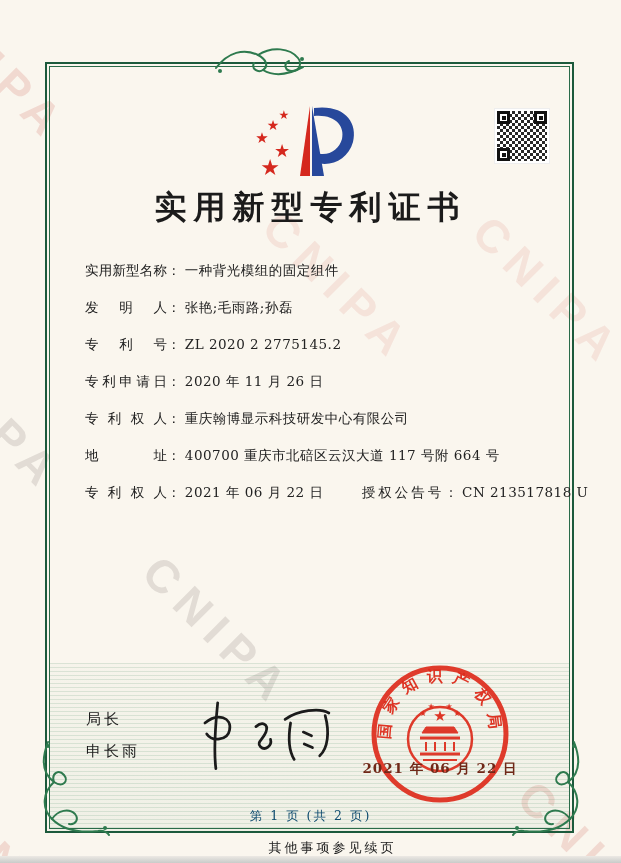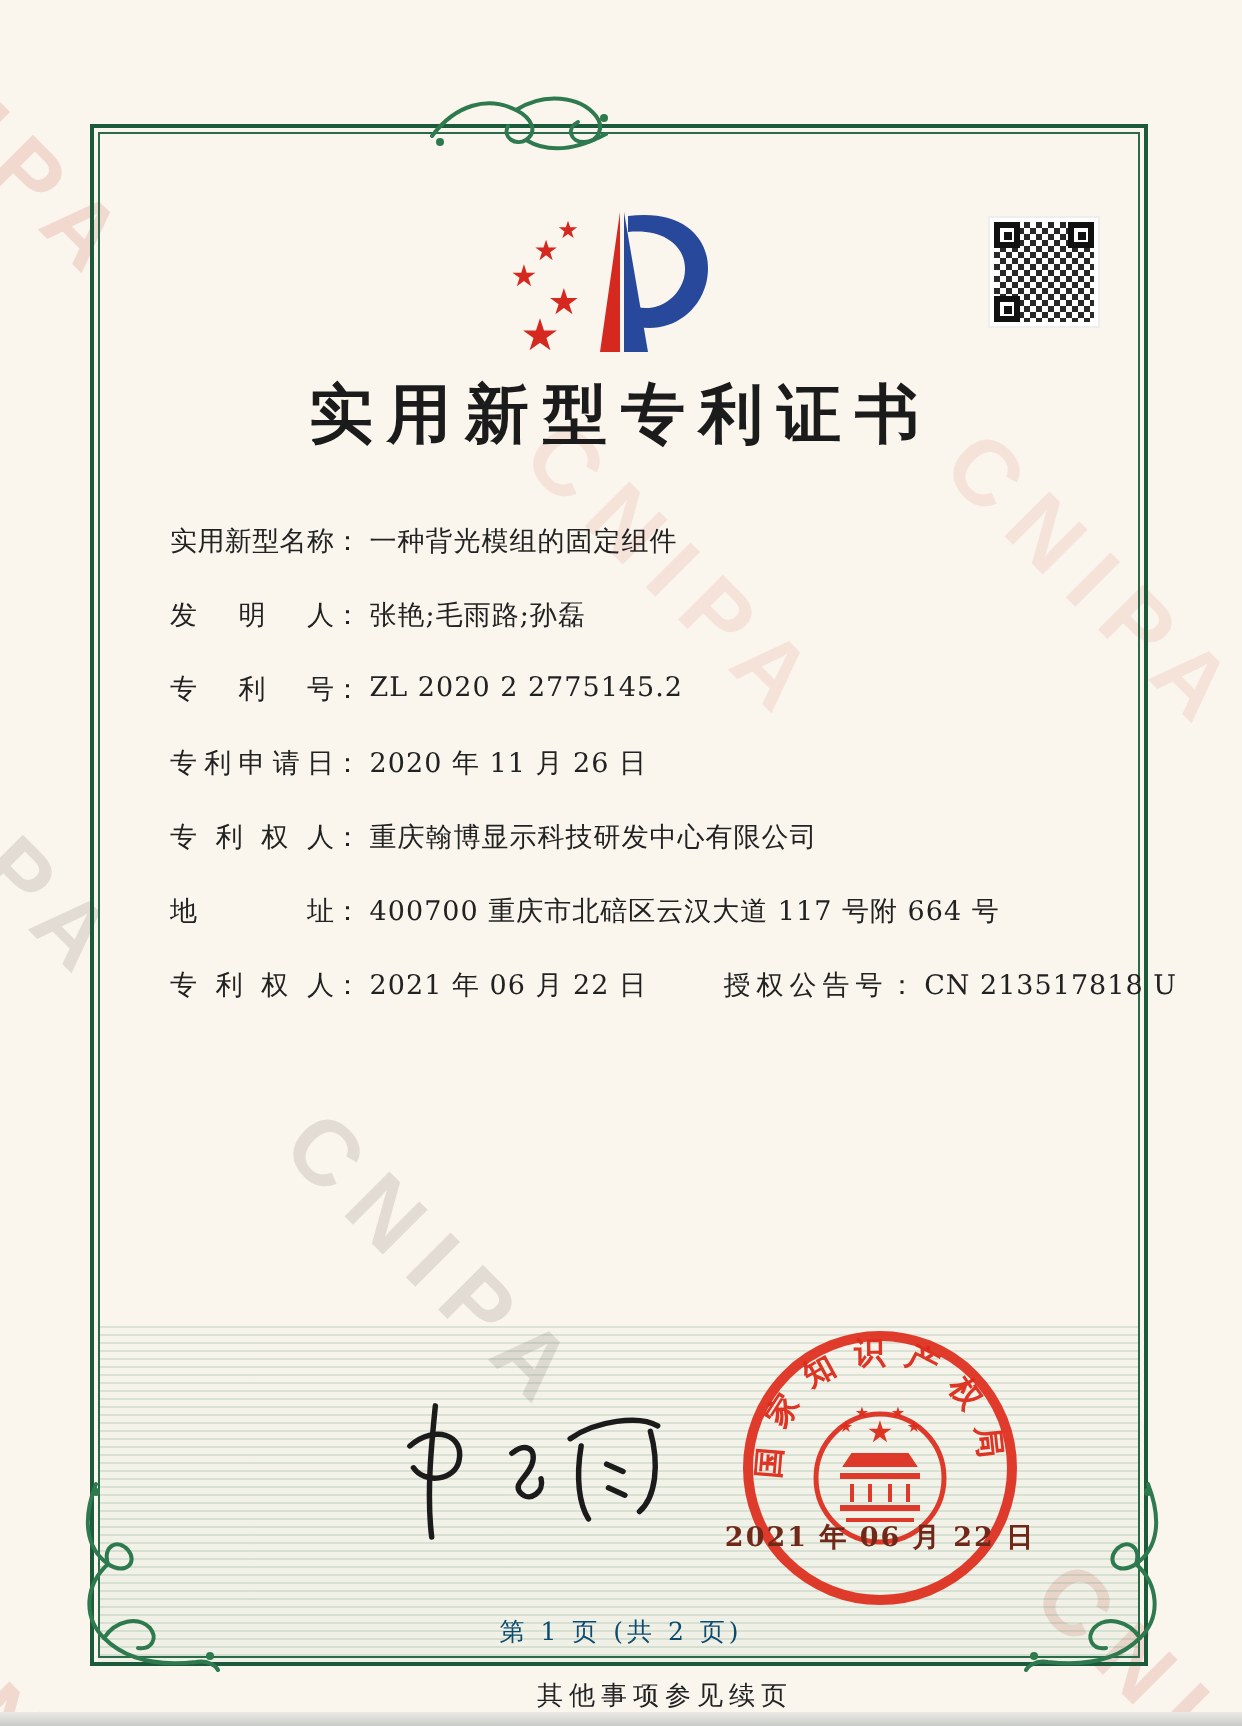--- a/index.html
+++ b/index.html
@@ -178,20 +178,24 @@
     </div>
     <div class="frow">
       <span class="flabel">专利权人</span><span class="fcolon">：</span>
       <span class="fvalue">2021 年 06 月 22 日</span>
       <span class="grant-no-label">授权公告号</span><span class="fcolon">：</span>
       <span class="fvalue">CN 213517818 U</span>
     </div>
   </div>
 
 
+  <div class="signer">
+    <div>局长</div>
+    <div>申长雨</div>
+  </div>
 
   <svg class="sig" width="155" height="82" viewBox="0 0 170 90">
     <path d="M38,12 C36,32 33,60 36,84"></path>
     <path d="M24,34 C38,22 54,28 51,42 C49,53 32,55 26,46"></path>
     <path d="M80,38 C87,32 94,35 91,44 C88,52 80,55 85,60 C90,65 98,59 96,52"></path>
     <path d="M112,30 C126,20 150,17 160,23"></path>
     <path d="M118,34 C115,52 117,66 122,74"></path>
     <path d="M156,26 C161,44 159,62 150,70"></path>
     <path d="M132,44 L141,48"></path>
     <path d="M133,57 L142,61"></path>

